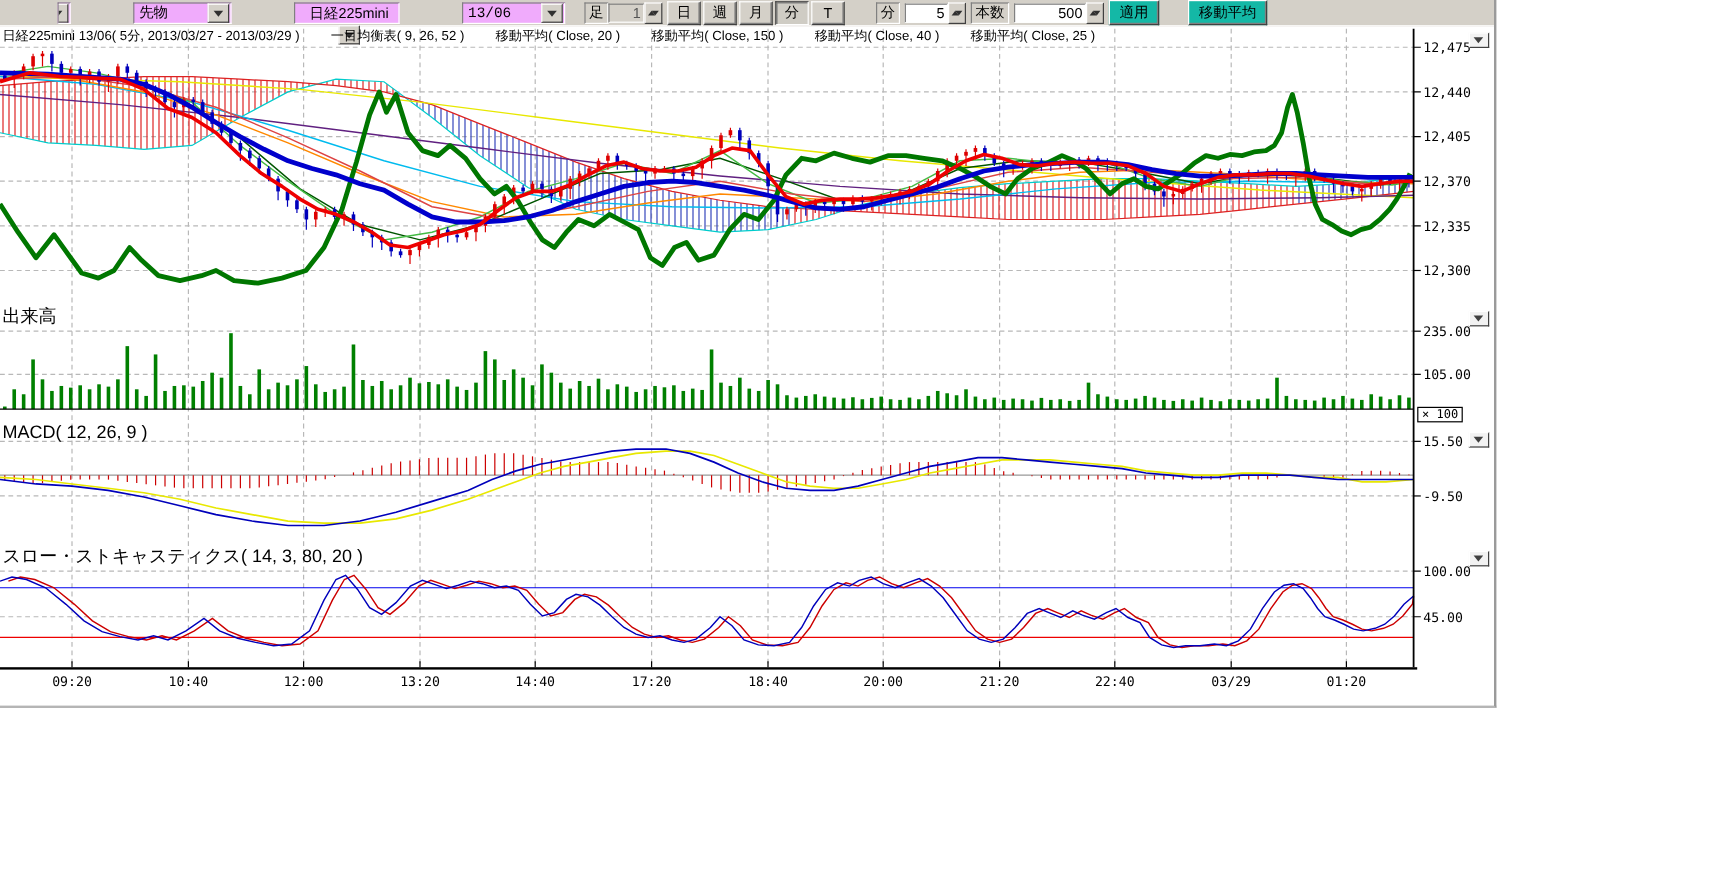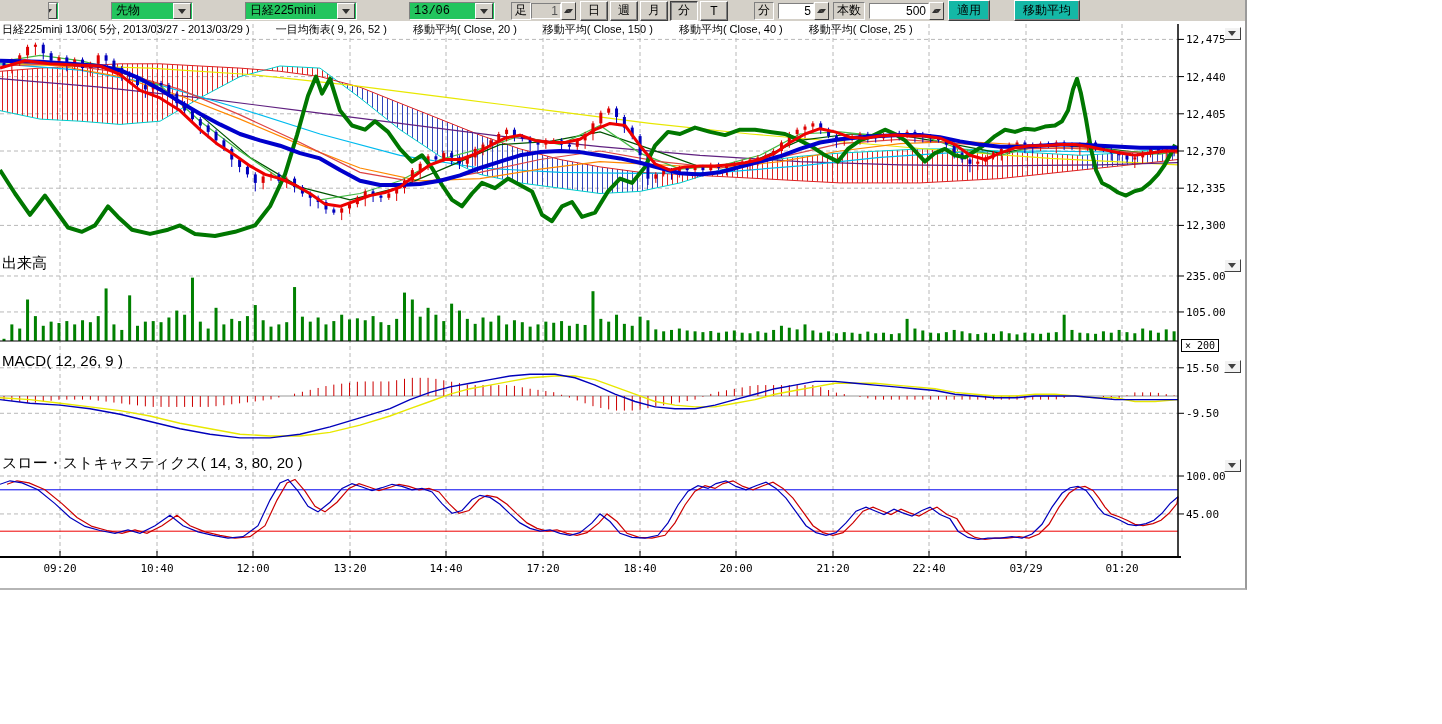--- a/index.html
+++ b/index.html
@@ -1,19 +1,19 @@
 <!DOCTYPE html>
 <html><head>
 <meta charset="utf-8">
 <style>
   html,body{margin:0;padding:0;background:#fff;font-family:"Liberation Sans","DejaVu Sans",sans-serif;}
   .app{position:relative;width:1245px;height:588px;background:#fff;border-right:2px solid #9a9a9a;border-bottom:2px solid #b5b5b5;overflow:hidden;}
   
   .toolbar{position:absolute;left:0;top:0;width:100%;height:21px;background:#d4d0c8;border-bottom:1px solid #fff;display:flex;align-items:center;font-size:12px;white-space:nowrap;}
-  .combo{height:18px;background:#22c55e;border:1px solid;border-color:#808080 #fff #fff #808080;display:flex;align-items:center;justify-content:space-between;padding-left:4px;box-sizing:border-box;margin-left:48px;}
+  .combo{height:18px;background:#f0abfc;border:1px solid;border-color:#808080 #fff #fff #808080;display:flex;align-items:center;justify-content:space-between;padding-left:4px;box-sizing:border-box;margin-left:48px;}
   .combo-arrow{width:16px;height:14px;margin:1px;background:#d4d0c8;border:1px solid;border-color:#fff #404040 #404040 #fff;position:relative;flex:none;}
   .combo-arrow::after{content:"";position:absolute;left:4px;top:5px;border:4px solid transparent;border-top:5px solid #303030;}
   .tb-label{height:16px;padding:0 3px;background:#d4d0c8;border:1px solid;border-color:#808080 #fff #fff #808080;display:flex;align-items:center;}
   .edit{height:16px;background:#fff;border:1px solid;border-color:#808080 #fff #fff #808080;text-align:right;padding:0 2px;display:flex;align-items:center;justify-content:flex-end;box-sizing:border-box;}
   .edit.disabled{background:#d4d0c8;color:#555;}
   .spin{width:15px;height:18px;background:#d4d0c8;border:1px solid;border-color:#fff #404040 #404040 #fff;position:relative;box-sizing:border-box;flex:none;}
   .spin::before{content:"";position:absolute;left:2px;top:3px;border:3px solid transparent;border-bottom:4px solid #303030;}
   .spin::after{content:"";position:absolute;right:2px;bottom:3px;border:3px solid transparent;border-top:4px solid #303030;}
   .tb-btn{height:18px;min-width:20px;padding:0 3px;background:#d4d0c8;border:1px solid;border-color:#fff #404040 #404040 #fff;box-shadow:inset -1px -1px 0 #808080;display:flex;align-items:center;justify-content:center;margin-right:2px;}
   .tb-btn.pressed{border-color:#404040 #fff #fff #404040;box-shadow:inset 1px 1px 0 #808080;background:#cfccc4;}
@@ -36,21 +36,21 @@
   <div class="toolbar">
     <div class="combo" style="width:11px;overflow:hidden;justify-content:flex-end;">
       <span class="combo-arrow"></span>
     </div>
     <div class="gap4"></div>
     <div class="combo" style="width:82px;">
       <span>先物</span>
       <span class="combo-arrow"></span>
     </div>
     <div class="gap4"></div>
-    <div class="combo" style="width:112px;">
+    <div class="combo" style="width:88px;flex-direction:column;">
       <span>日経225mini</span>
       <span class="combo-arrow"></span>
     </div>
     <div class="gap4"></div>
     <div class="combo" style="width:86px;font-family:Liberation Mono, monospace;">
       <span>13/06</span>
       <span class="combo-arrow"></span>
     </div>
     <div class="gap16"></div>
     <div class="tb-label">
@@ -804,18 +804,18 @@
       <line x1="1026" y1="530" x2="1026" y2="535" stroke="#000" stroke-width="1"></line>
       <text x="1026" y="551" text-anchor="middle" font-family="&quot;DejaVu Sans Mono&quot;,&quot;DejaVu Sans&quot;,monospace" font-size="11px" fill="#000">03/29</text>
       <line x1="1122" y1="530" x2="1122" y2="535" stroke="#000" stroke-width="1"></line>
       <text x="1122" y="551" text-anchor="middle" font-family="&quot;DejaVu Sans Mono&quot;,&quot;DejaVu Sans&quot;,monospace" font-size="11px" fill="#000">01:20</text>
     </svg>
 
   <div class="legend-row" id="legend-row1" style="top:22px;"><span>日経225mini 13/06( 5分, 2013/03/27 - 2013/03/29 )</span><span>一目均衡表( 9, 26, 52 )</span><span>移動平均( Close, 20 )</span><span>移動平均( Close, 150 )</span><span>移動平均( Close, 40 )</span><span>移動平均( Close, 25 )</span></div>
   <div class="panel-label" style="top:254px;">出来高</div>
   <div class="panel-label" style="top:352px;">MACD( 12, 26, 9 )</div>
   <div class="panel-label" style="top:454px;">スロー・ストキャスティクス( 14, 3, 80, 20 )</div>
-  <div class="mult-box">× 200</div>
+  <div class="mult-box">× 100</div>
   <div class="mini-drop" style="top:27px;"></div>
   <div class="mini-drop" style="top:259px;"></div>
   <div class="mini-drop" style="top:360px;"></div>
   <div class="mini-drop" style="top:459px;"></div>
 </div>
 
 </body></html>

